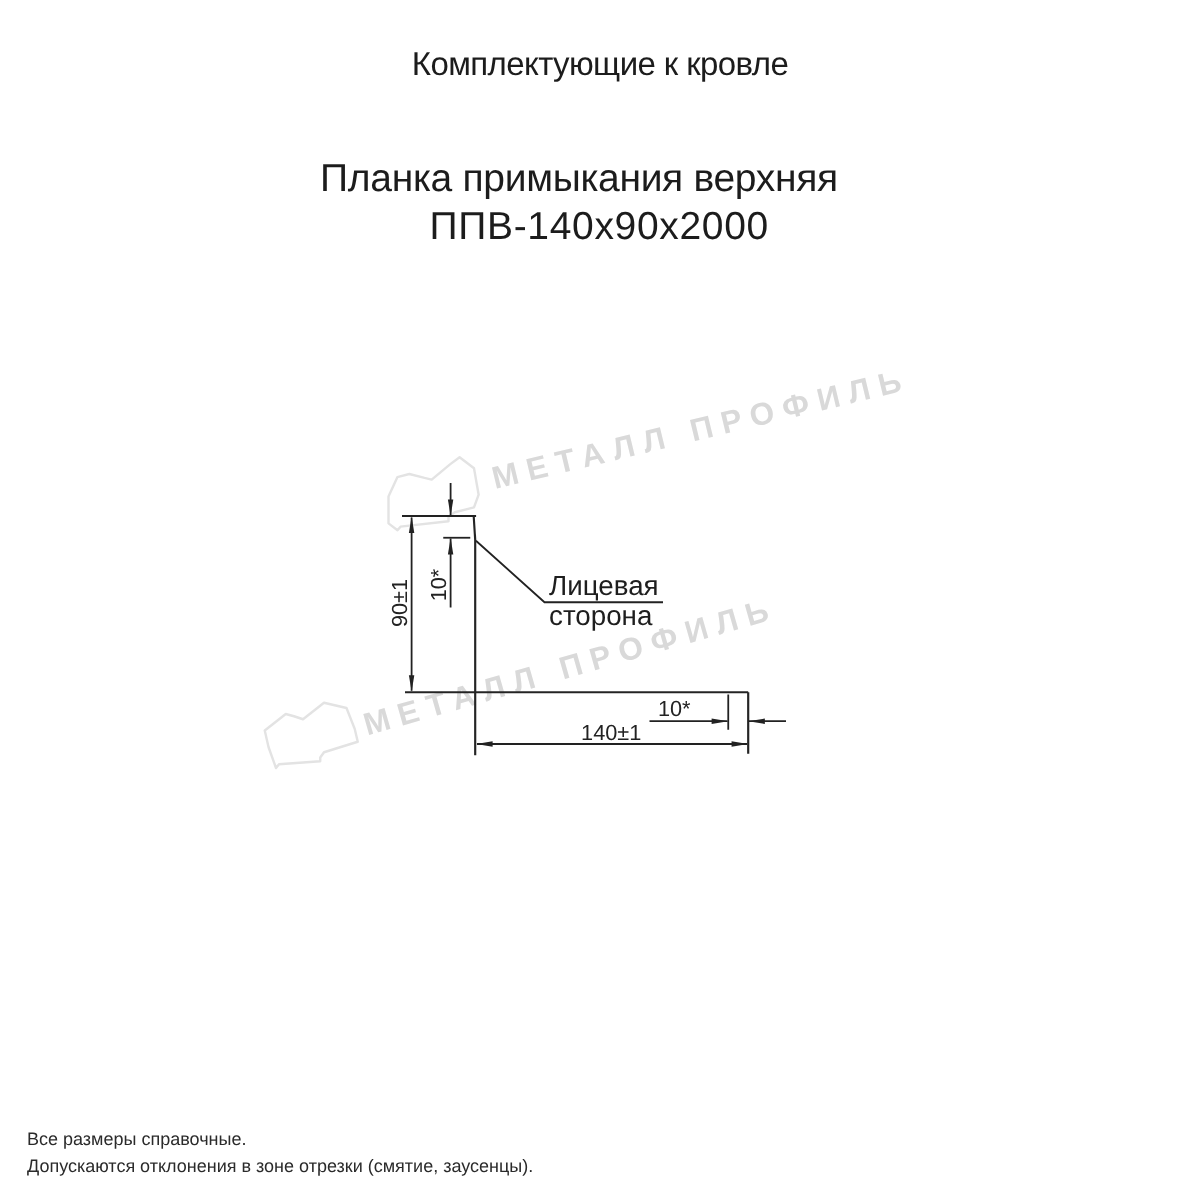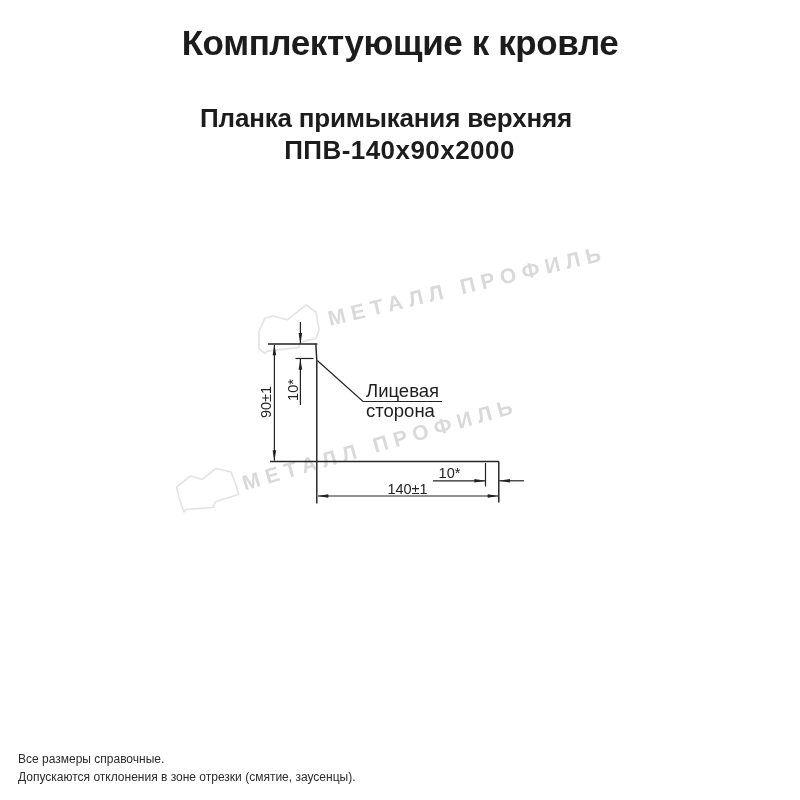--- a/index.html
+++ b/index.html
@@ -1,21 +1,21 @@
 <!DOCTYPE html>
 <html><head>
 <meta charset="utf-8">
 <style>
   html,body{margin:0;padding:0;}
   body{width:800px;height:800px;background:#ffffff;position:relative;overflow:hidden;
        font-family:"Liberation Sans",sans-serif;}
   .title{position:absolute;left:0;top:28px;width:800px;text-align:center;
-         font-size:35px;line-height:29px;font-weight:bold;letter-spacing:-0.4px;color:#1c1c1c;}
+         font-size:22px;line-height:29px;font-weight:normal;letter-spacing:-0.4px;color:#1c1c1c;}
   .subtitle{position:absolute;left:0;top:103px;width:772px;text-align:center;
-         font-size:26px;line-height:31.5px;font-weight:bold;letter-spacing:-0.2px;color:#1c1c1c;}
+         font-size:26px;line-height:31.5px;font-weight:normal;letter-spacing:-0.2px;color:#1c1c1c;}
   .pn{letter-spacing:0.45px;margin-left:27px;}
   .foot{position:absolute;left:18px;top:750px;width:760px;
         font-size:12px;line-height:18px;color:#2b2b2b;}
   svg{position:absolute;left:0;top:0;}
 </style>
 </head>
 <body>
 
 <div class="title">Комплектующие к кровле</div>
 

